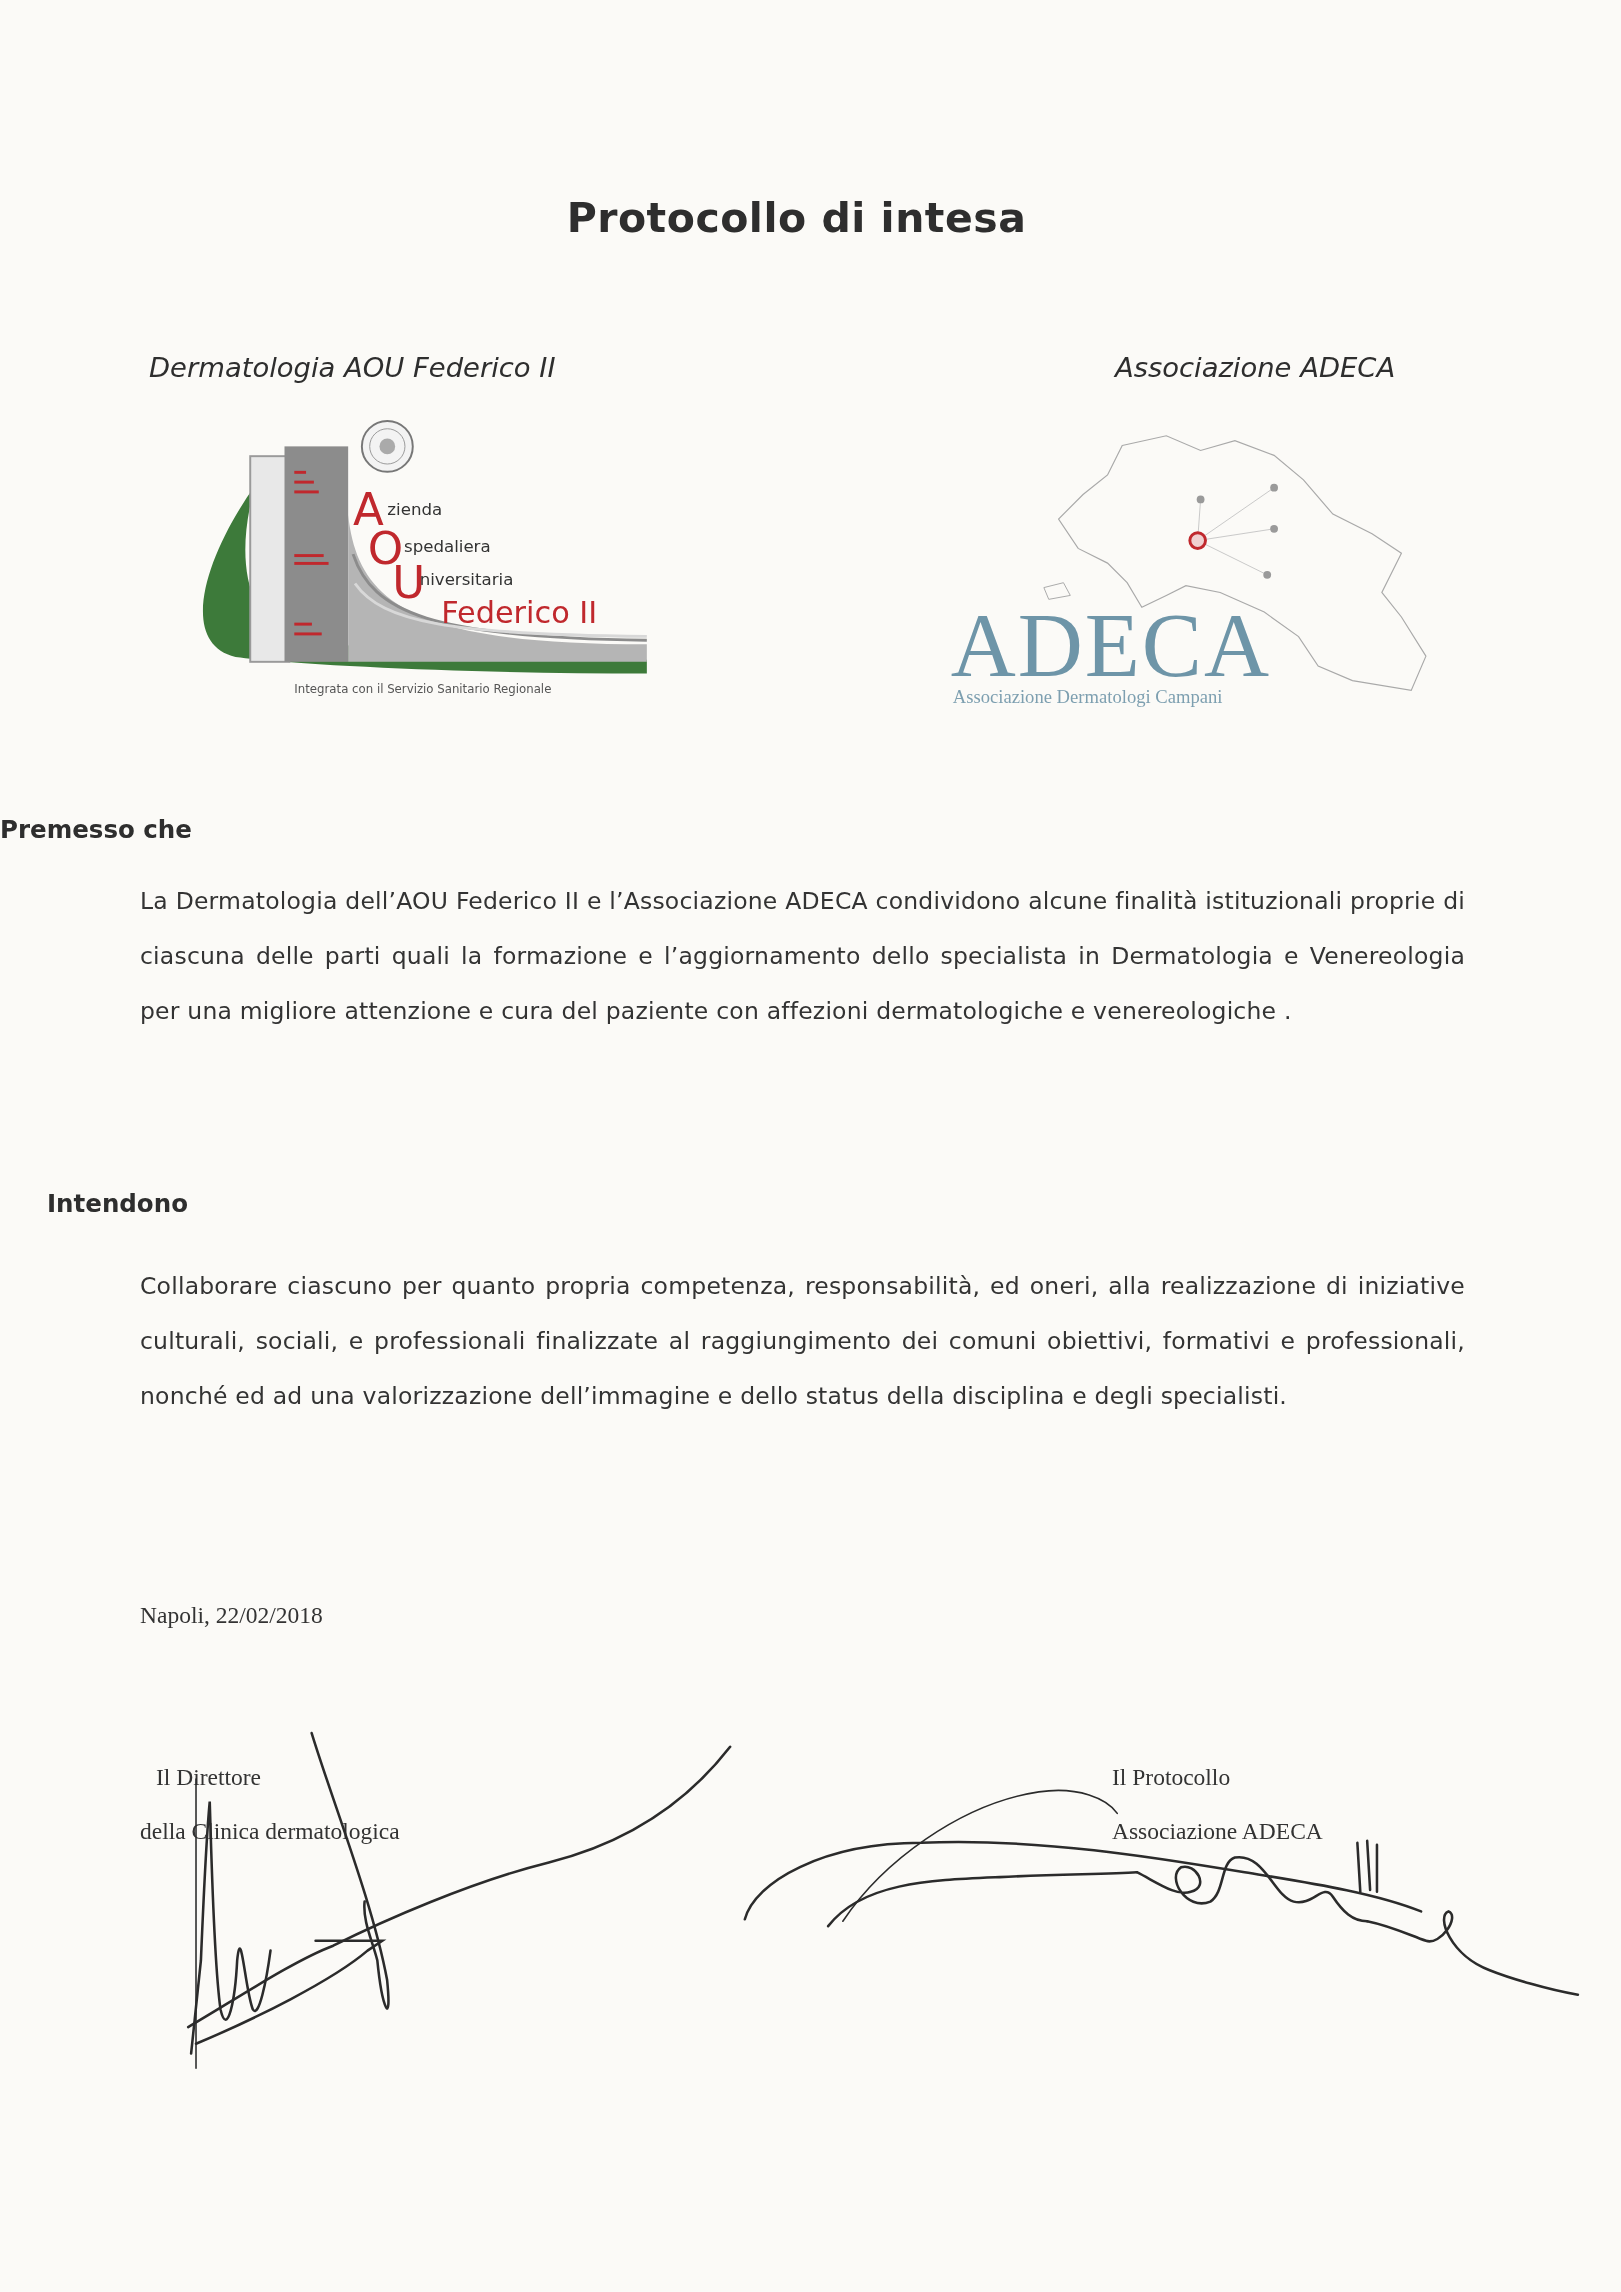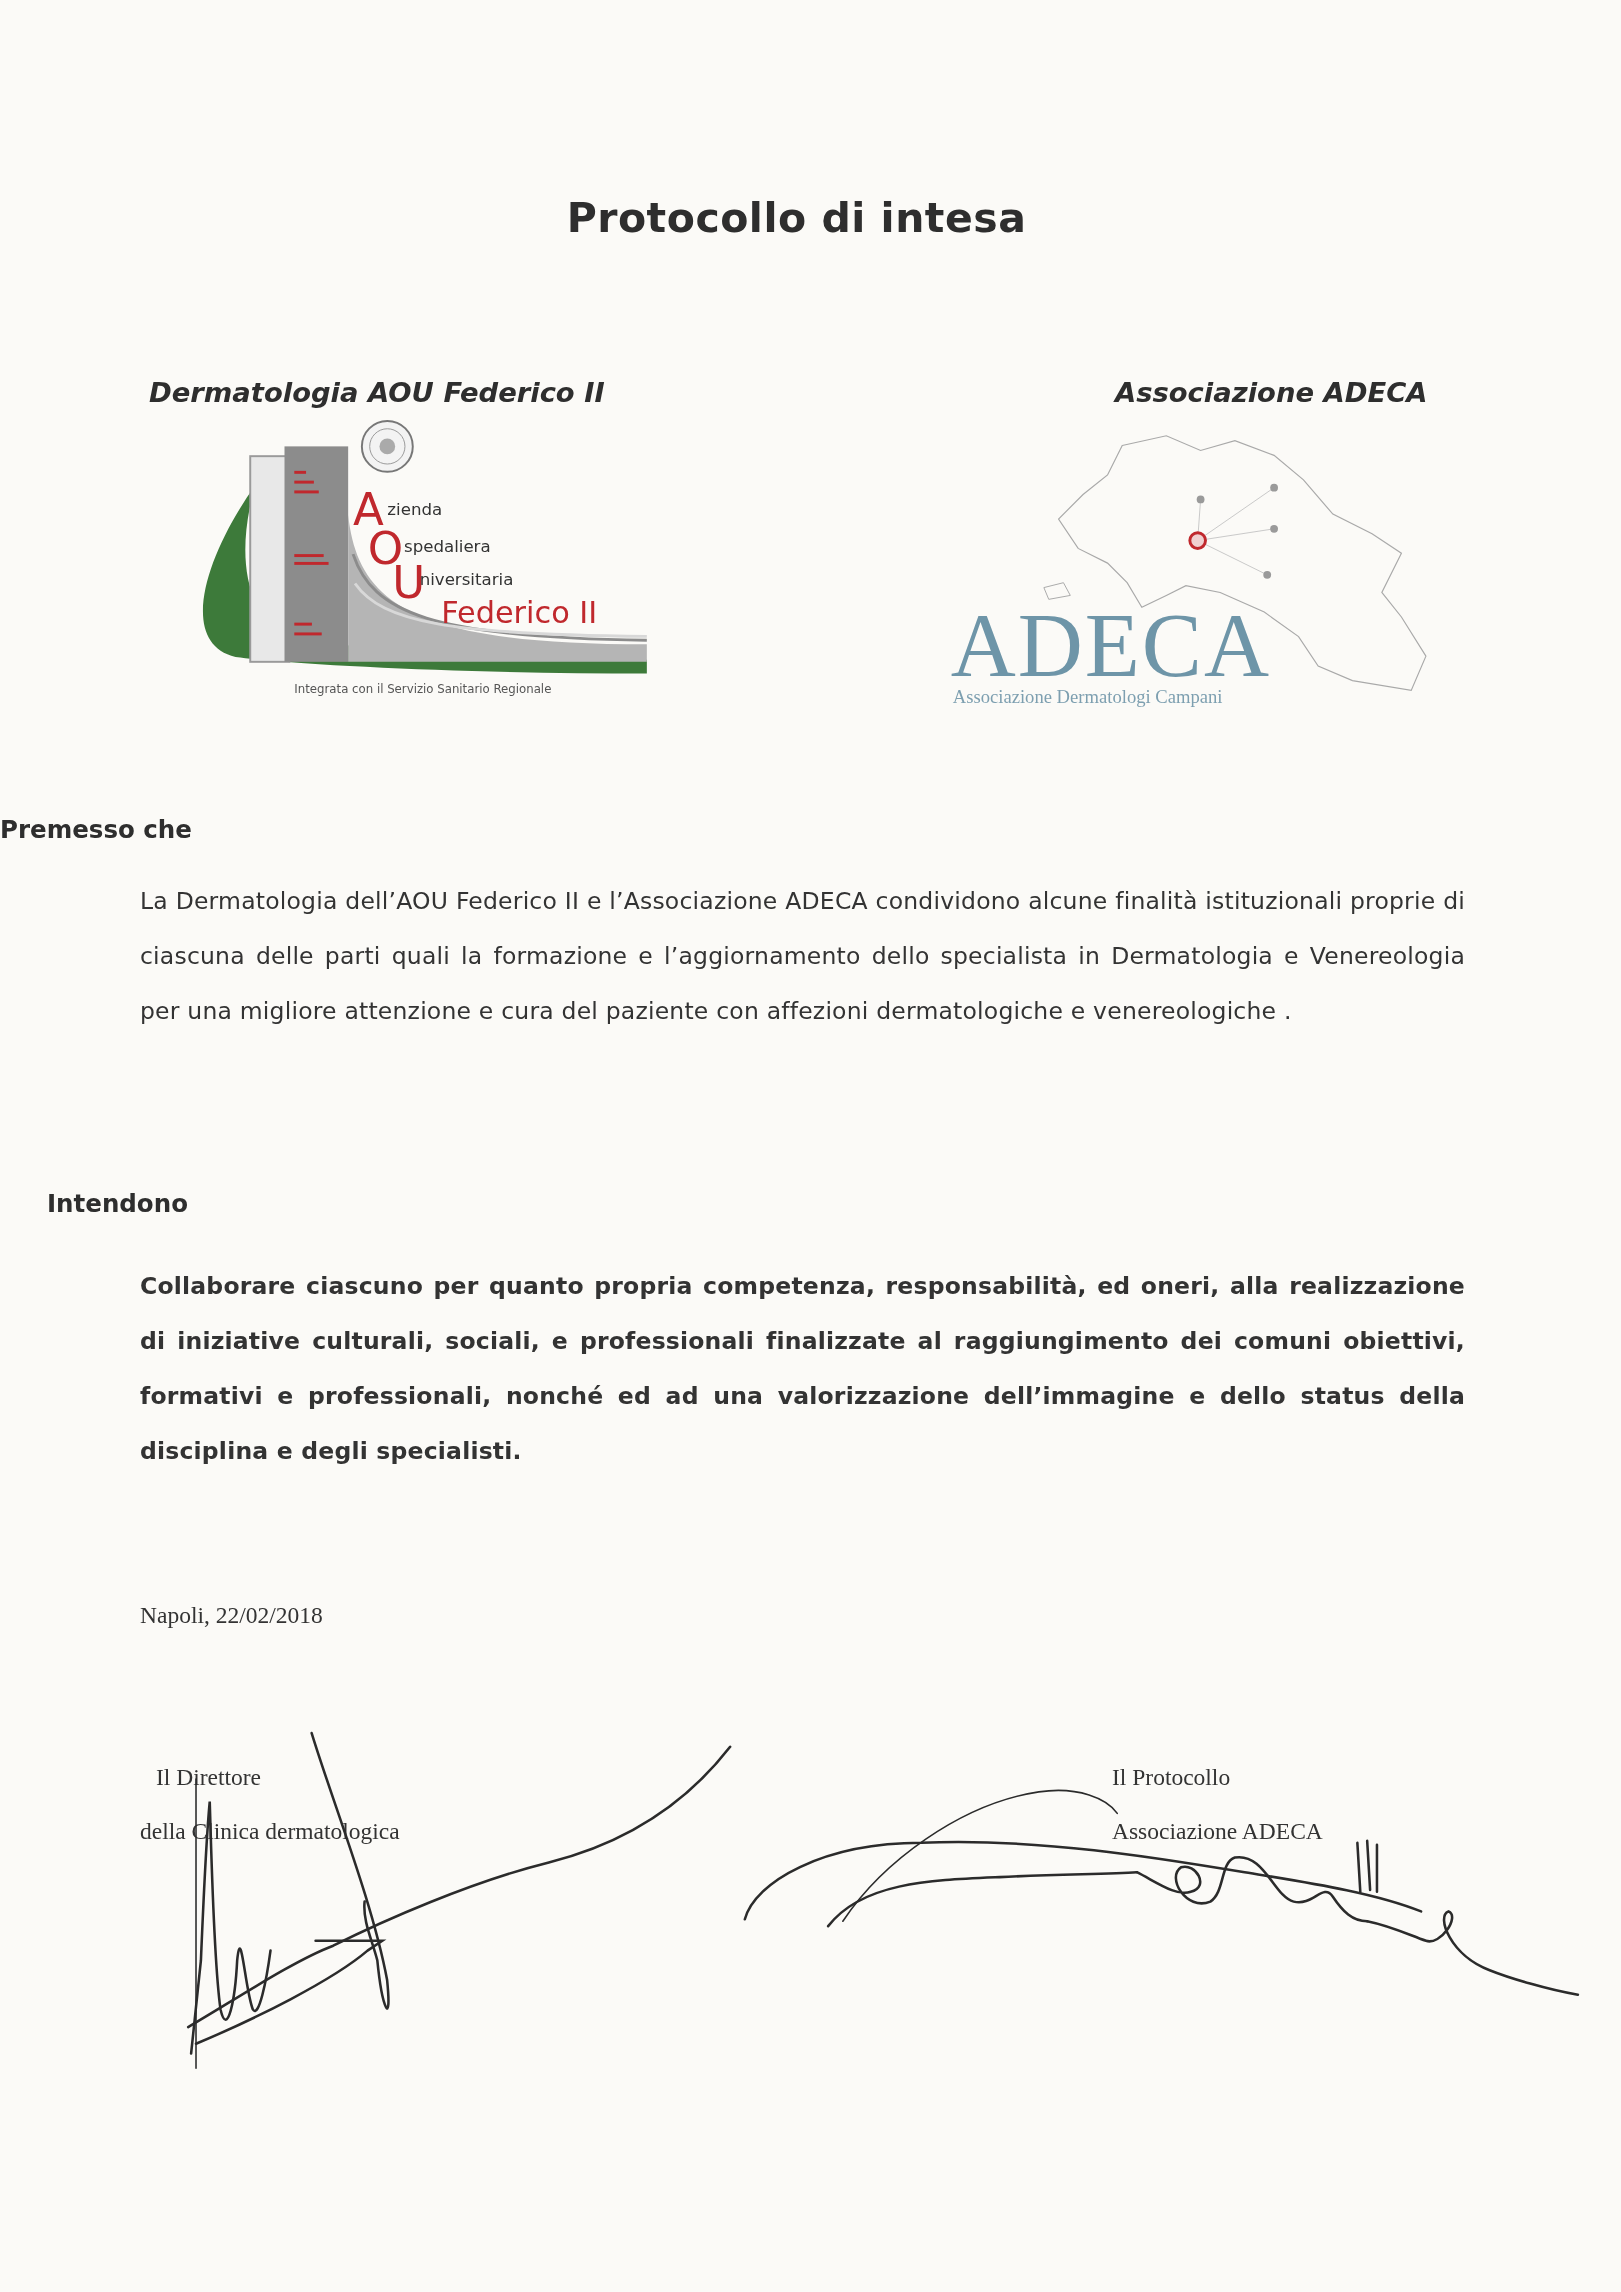--- a/index.html
+++ b/index.html
@@ -9,22 +9,22 @@
     font-family:"Liberation Sans", sans-serif;
     color:#333333;
   }
   .abs { position:absolute; }
   .title {
     left:0; width:1593px; top:194px; text-align:center;
     font-family:"DejaVu Sans", sans-serif; font-weight:bold; font-size:41px;
     color:#2e2e2e; letter-spacing:0.5px;
   }
   .party {
-    font-family:"DejaVu Sans", sans-serif; font-style:italic; font-weight:bold;
-    font-size:27.4px; color:#2e2e2e; top:377px;
+    font-family:"DejaVu Sans", sans-serif; font-style:italic; font-weight:normal;
+    font-size:27.4px; color:#2e2e2e; top:352px;
   }
   .party.left { left:149px; }
   .party.right { left:1115px; }
   .section-head {
     left:0; width:1621px; text-align:left;
     font-family:"DejaVu Sans", sans-serif; font-weight:bold; font-size:24.5px; color:#2e2e2e;
   }
   .para {
     left:140px; width:1325px;
     font-family:"DejaVu Sans", sans-serif; font-size:23.5px; color:#333;
@@ -100,21 +100,21 @@
   </g>
   <circle cx="262" cy="122" r="8" fill="#f0d0d0" stroke="#c0282d" stroke-width="3"></circle>
   <text x="10" y="260" font-family="Liberation Serif, serif" font-size="92" fill="#6e95a8" letter-spacing="2">ADECA</text>
   <text x="12" y="288" font-family="Liberation Serif, serif" font-size="19" fill="#7d9fb0">Associazione Dermatologi Campani</text>
 </svg>
 
 <div class="abs section-head" style="top:815px;">Premesso che</div>
 <div class="abs para" style="top:874px;">La  Dermatologia dell’AOU Federico II e  l’Associazione ADECA condividono alcune finalità istituzionali proprie di ciascuna delle parti quali la formazione e l’aggiornamento dello specialista in Dermatologia  e Venereologia   per una migliore attenzione e cura del   paziente con affezioni dermatologiche e venereologiche .</div>
 
 <div class="abs section-head" style="top:1189px;margin-left:47px;">Intendono</div>
-<div class="abs para" style="top:1259px;font-weight:bold;">Collaborare ciascuno per quanto propria competenza, responsabilità, ed oneri,  alla realizzazione di iniziative culturali, sociali, e professionali finalizzate al raggiungimento dei comuni obiettivi, formativi e professionali, nonché  ed ad una valorizzazione dell’immagine e dello status della disciplina e degli specialisti.</div>
+<div class="abs para" style="top:1259px;">Collaborare ciascuno per quanto propria competenza, responsabilità, ed oneri,  alla realizzazione di iniziative culturali, sociali, e professionali finalizzate al raggiungimento dei comuni obiettivi, formativi e professionali, nonché  ed ad una valorizzazione dell’immagine e dello status della disciplina e degli specialisti.</div>
 
 <div class="abs plain" style="left:140px; top:1602px;">Napoli, 22/02/2018</div>
 
 <div class="abs plain" style="left:156px; top:1764px;">Il Direttore</div>
 <div class="abs plain" style="left:140px; top:1818px;">della Clinica dermatologica</div>
 
 <div class="abs plain" style="left:1112px; top:1764px;">Il Protocollo</div>
 <div class="abs plain" style="left:1112px; top:1818px;">Associazione ADECA</div>
 
 <svg class="abs sig" style="left:0; top:0;" width="1621" height="2293" viewBox="0 0 1654 2339">

